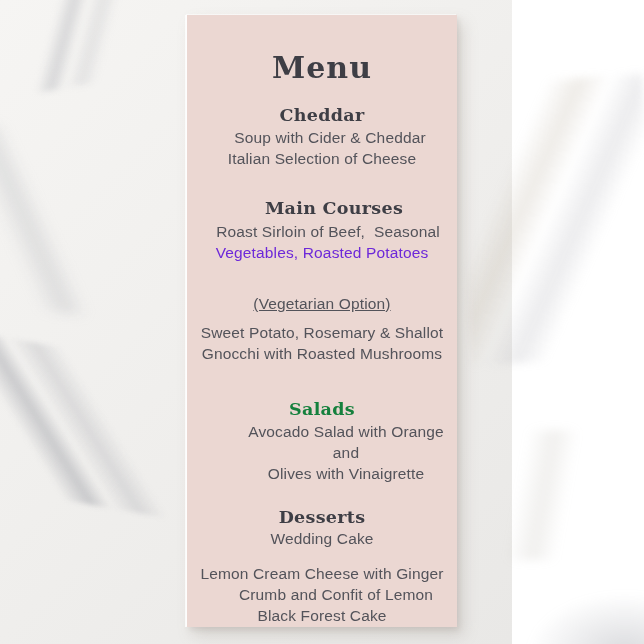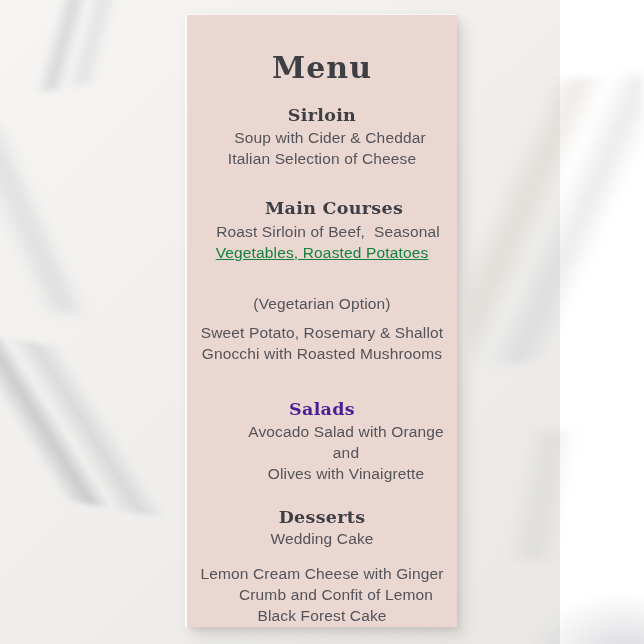--- a/index.html
+++ b/index.html
@@ -4,21 +4,21 @@
 <style>
   html, body {
     margin: 0;
     padding: 0;
     width: 644px;
     height: 644px;
     overflow: hidden;
   }
   .scene {
     position: relative;
-    width: 560px;
+    width: 512px;
     height: 644px;
     background: linear-gradient(135deg, #f6f5f3 0%, #f1f0ee 40%, #e9e8e6 100%);
   }
   .vein {
     position: absolute;
     pointer-events: none;
   }
   .vein-tl {
     left: 0px; top: -18px; width: 190px; height: 100px;
     background: linear-gradient(115deg, transparent 30%, rgba(160,162,170,0.35) 37%, transparent 43%, rgba(160,162,170,0.20) 50%, transparent 57%);
@@ -92,21 +92,21 @@
   .plain-heading {
     font-family: "Liberation Sans", sans-serif;
     font-size: 15.5px;
     line-height: 21px;
     letter-spacing: 0.15px;
   }
   .mt-starters-head { margin-top: 19px; }
   .mt-starters-lines { margin-top: 1px; }
   .mt-mains-head { margin-top: 28px; }
   .mt-mains-lines { margin-top: 2px; }
-  .mt-veg-head { margin-top: 30px; }
+  .mt-veg-head { margin-top: 30px; text-decoration: underline; }
   .mt-veg-lines { margin-top: 8px; }
   .mt-salads-head { margin-top: 34px; }
   .mt-salads-lines { margin-top: 1px; padding-left: 48px; }
   .mt-desserts-head { margin-top: 22px; }
   .mt-desserts-line1 { margin-top: 0px; }
   .mt-desserts-extra { margin-top: 14px; }
 </style>
 </head>
 <body>
 
@@ -116,39 +116,39 @@
   <div class="vein vein-left-mid"></div>
   <div class="vein vein-left-low"></div>
   <div class="vein vein-right"></div>
   <div class="vein vein-right-low"></div>
   <div class="vein vein-br"></div>
 
   <div class="menu-card" id="card" style="background: rgb(235, 215, 210);">
 
     <h1 class="menu-title" style="color: rgb(62, 62, 69);">Menu</h1>
 
-    <h2 class="section-heading mt-starters-head" style="color: rgb(62, 62, 69);">Sirloin</h2>
+    <h2 class="section-heading mt-starters-head" style="color: rgb(62, 62, 69);">Cheddar</h2>
     <div class="mt-starters-lines">
       <div class="menu-line" style="color: rgb(83, 83, 90); padding-left: 16px;">Soup with Cider &amp; Cheddar</div>
       <div class="menu-line" style="color: rgb(83, 83, 90);">Italian Selection of Cheese</div>
     </div>
 
     <h2 class="section-heading mt-mains-head" style="color: rgb(62, 62, 69); padding-left: 24px;">Main Courses</h2>
     <div class="mt-mains-lines">
       <div class="menu-line" style="color: rgb(83, 83, 90); padding-left: 12px;">Roast Sirloin of Beef,  Seasonal</div>
-      <div class="menu-line" style="color: #15803d; text-decoration: underline;">Vegetables, Roasted Potatoes</div>
+      <div class="menu-line" style="color: #6d28d9;">Vegetables, Roasted Potatoes</div>
     </div>
 
     <div class="plain-heading mt-veg-head" style="color: rgb(83, 83, 90);">(Vegetarian Option)</div>
     <div class="mt-veg-lines">
       <div class="menu-line" style="color: rgb(83, 83, 90);">Sweet Potato, Rosemary &amp; Shallot</div>
       <div class="menu-line" style="color: rgb(83, 83, 90);">Gnocchi with Roasted Mushrooms</div>
     </div>
 
-    <h2 class="section-heading mt-salads-head" style="color: #4c1d95;">Salads</h2>
+    <h2 class="section-heading mt-salads-head" style="color: #15803d;">Salads</h2>
     <div class="mt-salads-lines">
       <div class="menu-line" style="color: rgb(83, 83, 90);">Avocado Salad with Orange and</div>
       <div class="menu-line" style="color: rgb(83, 83, 90);">Olives with Vinaigrette</div>
     </div>
 
     <h2 class="section-heading mt-desserts-head" style="color: rgb(62, 62, 69);">Desserts</h2>
     <div class="menu-line mt-desserts-line1" style="color: rgb(83, 83, 90);">Wedding Cake</div>
 
     <div class="mt-desserts-extra">
       <div class="menu-line" style="color: rgb(83, 83, 90);">Lemon Cream Cheese with Ginger</div>

